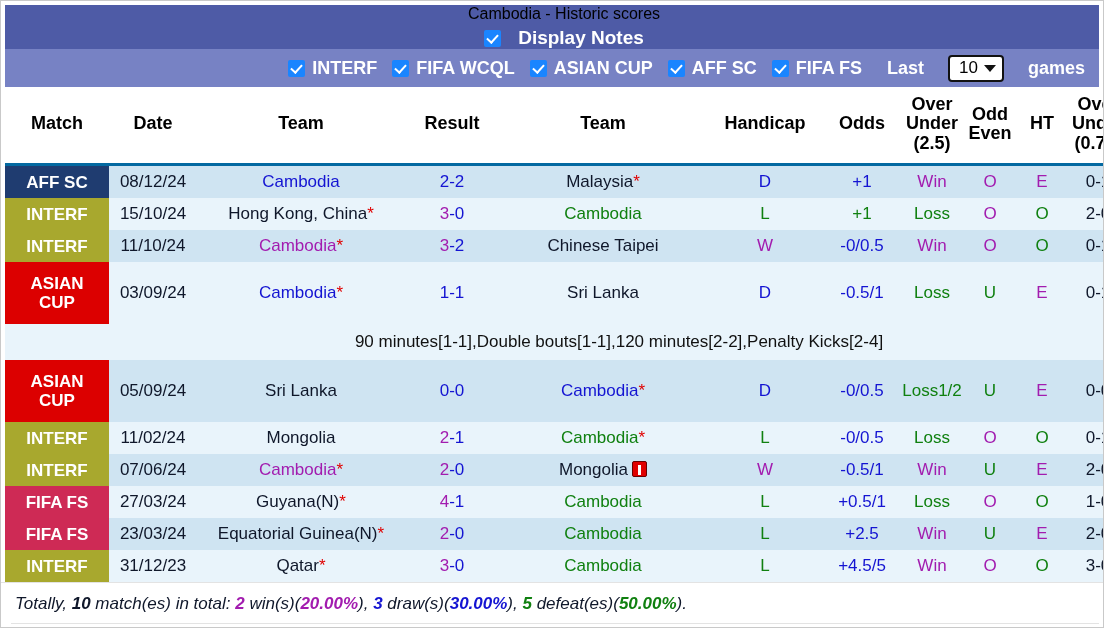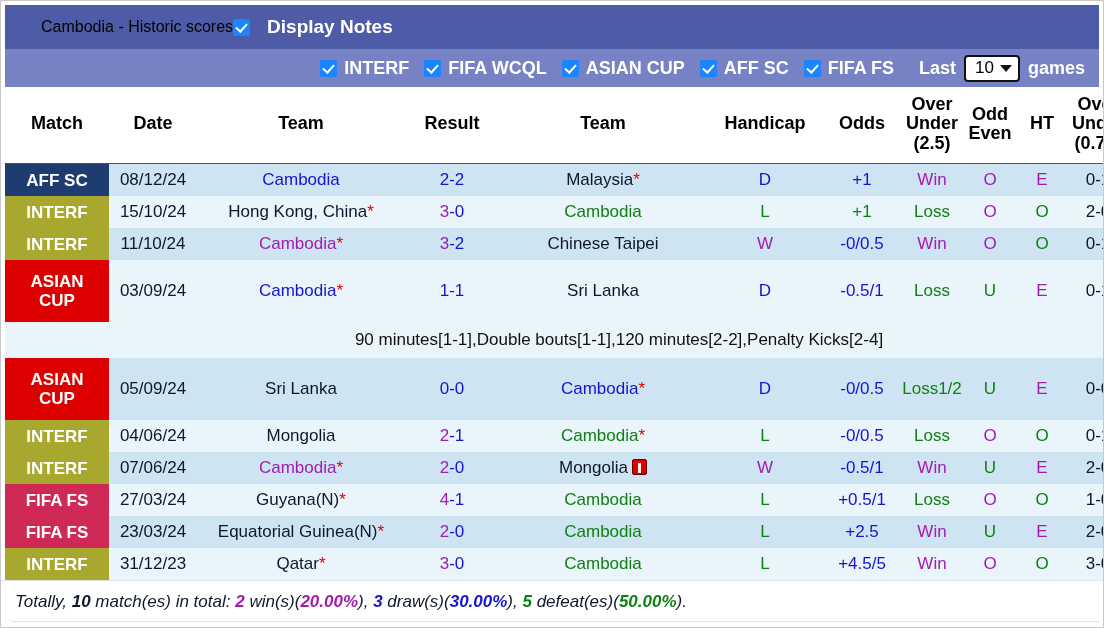--- a/index.html
+++ b/index.html
@@ -16,23 +16,24 @@
     overflow: hidden;
     border: 1px solid #c9c9c9;
   }
 
   
   .hdr-title-bar {
     background: #4e5ba6;
     height: 44px;
     display: flex;
     align-items: center;
-    justify-content: flex-start;
+    justify-content: space-between;
     padding: 0 12px 0 36px;
     margin: 4px 4px 0 4px;
+    flex-direction: column;
   }
   .hdr-notes {
     display: flex;
     align-items: center;
     gap: 17px;
     color: #ffffff;
     font-size: 19px;
     font-weight: bold;
   }
 
@@ -71,21 +72,21 @@
     left: 5px; top: 2px;
     width: 5px; height: 9px;
     border: solid #ffffff;
     border-width: 0 2.3px 2.3px 0;
     transform: rotate(42deg);
   }
 
   .last-wrap {
     display: flex;
     align-items: center;
-    gap: 8px;
+    gap: 24px;
     color: #ffffff;
     font-size: 18px;
     font-weight: bold;
     margin-left: 10px;
   }
   .sel-box {
     background: #ffffff;
     color: #000000;
     border: 2px solid #111111;
     border-radius: 4px;
@@ -113,21 +114,21 @@
     font-size: 17px;
   }
   table.scores th {
     font-size: 18px;
     font-weight: bold;
     color: #000000;
     background: #ffffff;
     padding: 8px 2px 10px 2px;
     line-height: 1.08;
     vertical-align: middle;
-    border-bottom: 1px solid #0369a1;
+    border-bottom: 3px solid #0369a1;
   }
   table.scores td {
     padding: 0;
     height: 32px;
     vertical-align: middle;
     text-align: center;
     color: #111111;
     white-space: nowrap;
   }
   tr.row-a td { background: #cfe4f2; }
@@ -359,21 +360,21 @@
           <td><span class="c-green">Loss1/2</span></td>
           <td><span class="c-green">U</span></td>
           <td><span class="c-red">E</span></td>
           <td><span class="c-black">0-0</span></td>
           <td></td>
         </tr>
         <tr class="row-b">
           <td class="league">
             <div class="badge" style="background: rgb(168, 168, 46);">INTERF</div>
           </td>
-          <td><span class="c-black">04/06/24</span></td>
+          <td><span class="c-black">11/02/24</span></td>
           <td><span class="c-black">Mongolia</span></td>
           <td><span class="c-red">2</span><span class="c-blue">-1</span></td>
           <td><span class="c-green">Cambodia</span><span class="ast">*</span></td>
           <td><span class="c-green">L</span></td>
           <td><span class="c-blue">-0/0.5</span></td>
           <td><span class="c-green">Loss</span></td>
           <td><span class="c-red">O</span></td>
           <td><span class="c-green">O</span></td>
           <td><span class="c-black">0-1</span></td>
           <td></td>

